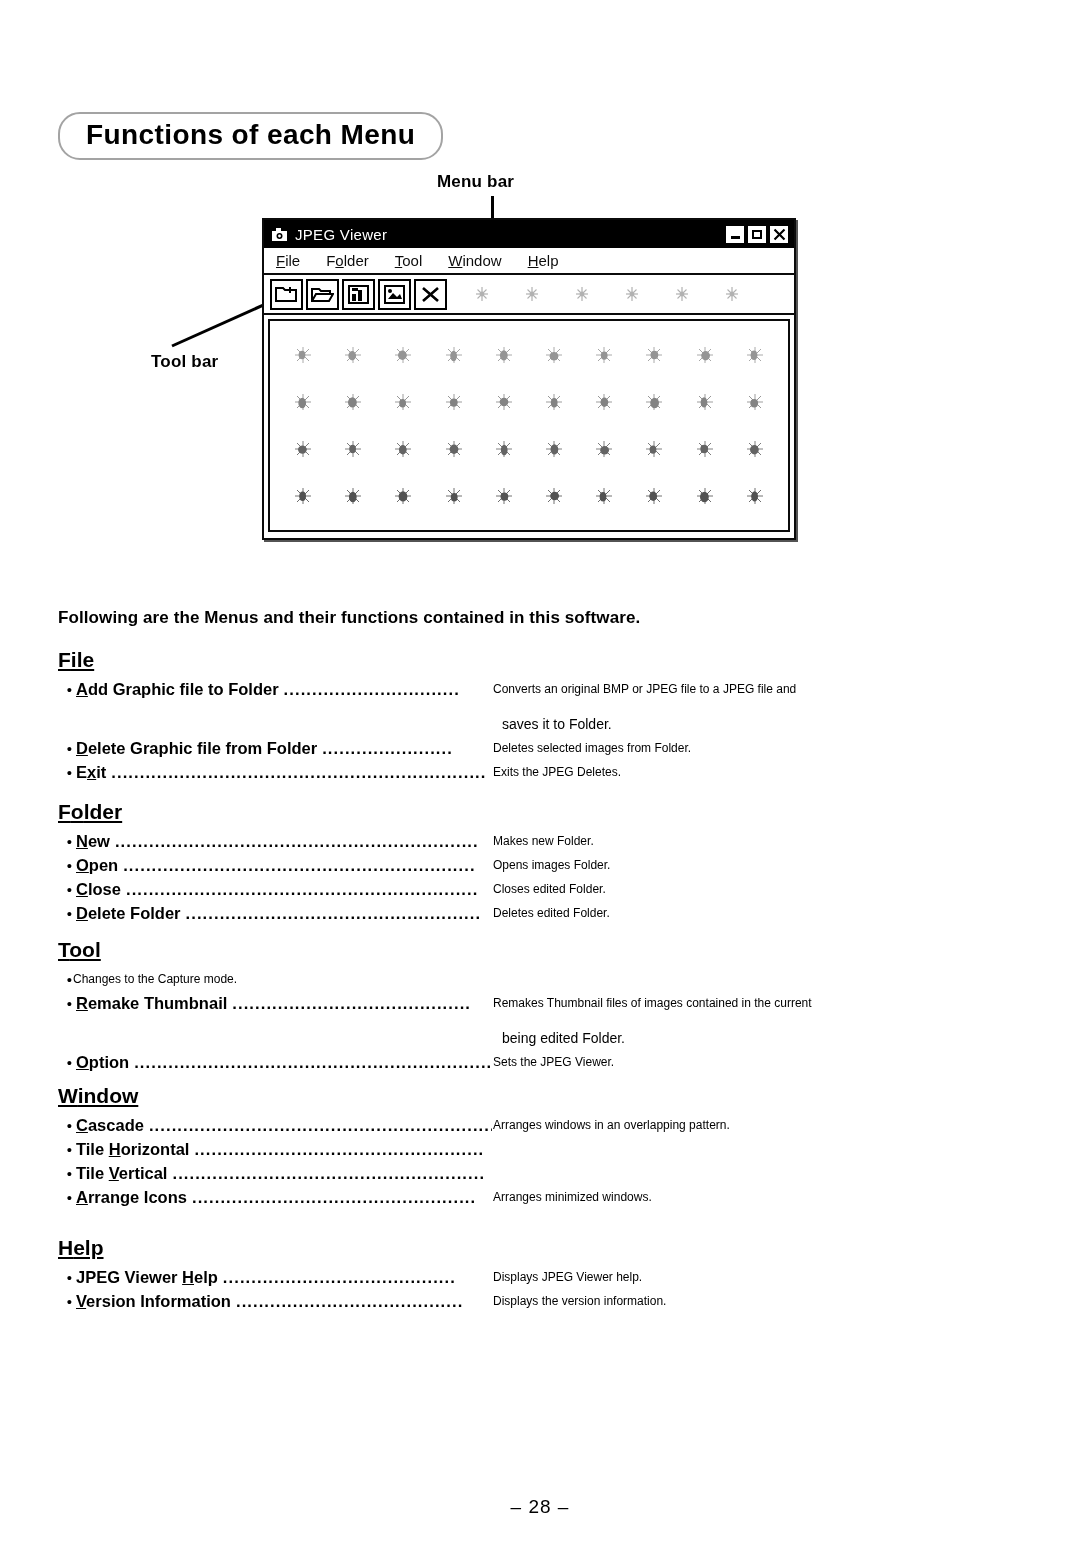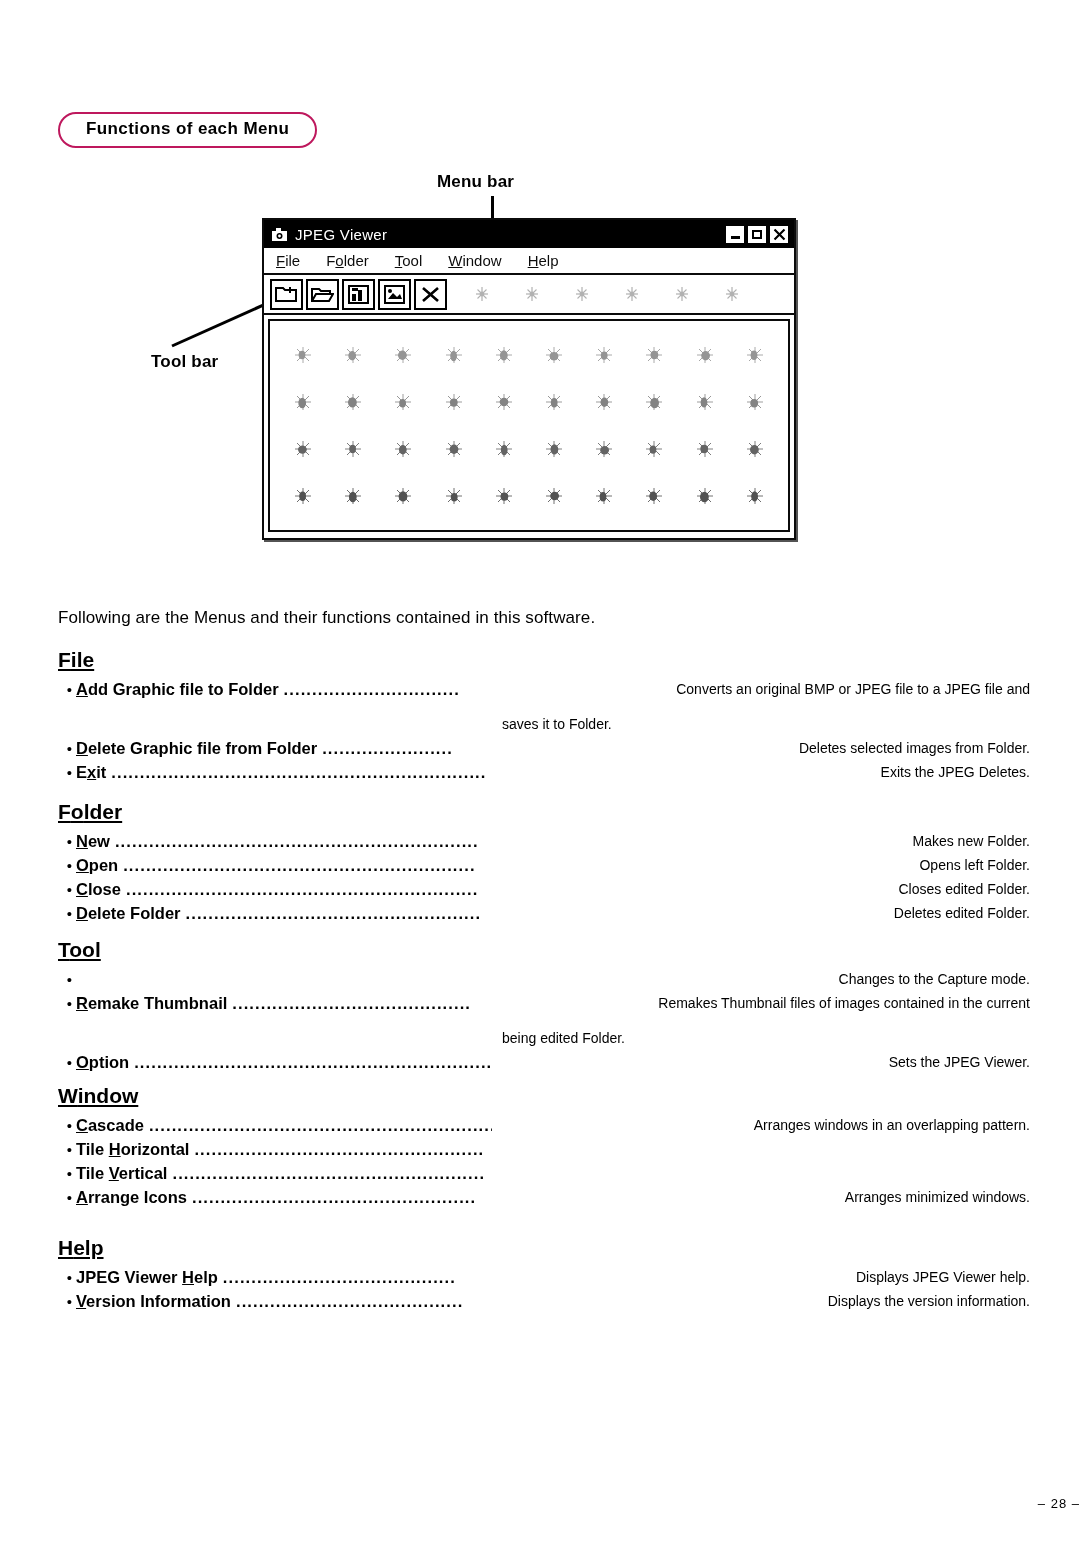--- a/index.html
+++ b/index.html
@@ -18,24 +18,24 @@
   }
 
   
   .pill-wrap {
     position: absolute;
     left: 58px;
     top: 112px;
   }
   .pill {
     display: inline-block;
-    border: 2px solid #be185d;
+    border: 2px solid #a3a3a3;
     border-radius: 22px;
     padding: 5px 26px 7px 26px;
-    font-size: 17px;
+    font-size: 28px;
     font-weight: bold;
     letter-spacing: 0.4px;
     line-height: 1.15;
   }
 
   
   .callout-label {
     position: absolute;
     font-size: 17px;
     font-weight: bold;
@@ -219,20 +219,21 @@
   .thumb.r3 { opacity: 0.72; }
   .thumb.r4 { opacity: 0.8; }
 
   
   .intro {
     position: absolute;
     left: 58px;
     top: 608px;
     font-size: 17px;
     letter-spacing: 0.1px;
+    font-weight: bold;
   }
 
   .menu-section {
     position: absolute;
     left: 50px;
     width: 980px;
   }
   .sec-heading {
     font-size: 21px;
     font-weight: bold;
@@ -275,45 +276,44 @@
     white-space: nowrap;
     font-size: 16.5px;
     font-weight: bold;
     line-height: 23px;
     letter-spacing: 1.1px;
     margin-left: 5px;
     color: #000;
   }
   .desc-col {
     flex: 1 1 auto;
-    font-size: 14px;
+    font-size: 12px;
     line-height: 23px;
     padding-left: 1px;
-    text-align: right;
   }
   .desc-cont {
     font-size: 14px;
     line-height: 23px;
     margin-left: 452px;
     margin-top: 12px;
   }
 
   #sec-file   { top: 648px; }
   #sec-folder { top: 800px; }
   #sec-tool   { top: 938px; }
   #sec-window { top: 1084px; }
   #sec-help   { top: 1236px; }
 
   .page-number {
     position: absolute;
     left: 0;
     right: 0;
     top: 1496px;
-    text-align: right;
-    font-size: 13px;
+    text-align: center;
+    font-size: 19px;
     letter-spacing: 1px;
   }
 </style>
 </head>
 <body>
 
 <div class="pill-wrap">
   <div class="pill">Functions of each Menu</div>
 </div>
 
@@ -931,21 +931,21 @@
         <span class="item-name"><u>N</u>ew</span>
         <span class="dots">................................................................</span>
       </span>
       <span class="desc-col">Makes new Folder.</span>
     </div><div class="entry">
       <span class="bullet">•</span>
       <span class="item-col">
         <span class="item-name"><u>O</u>pen</span>
         <span class="dots">..............................................................</span>
       </span>
-      <span class="desc-col">Opens left Folder.</span>
+      <span class="desc-col">Opens images Folder.</span>
     </div><div class="entry">
       <span class="bullet">•</span>
       <span class="item-col">
         <span class="item-name"><u>C</u>lose</span>
         <span class="dots">..............................................................</span>
       </span>
       <span class="desc-col">Closes edited Folder.</span>
     </div><div class="entry">
       <span class="bullet">•</span>
       <span class="item-col">

